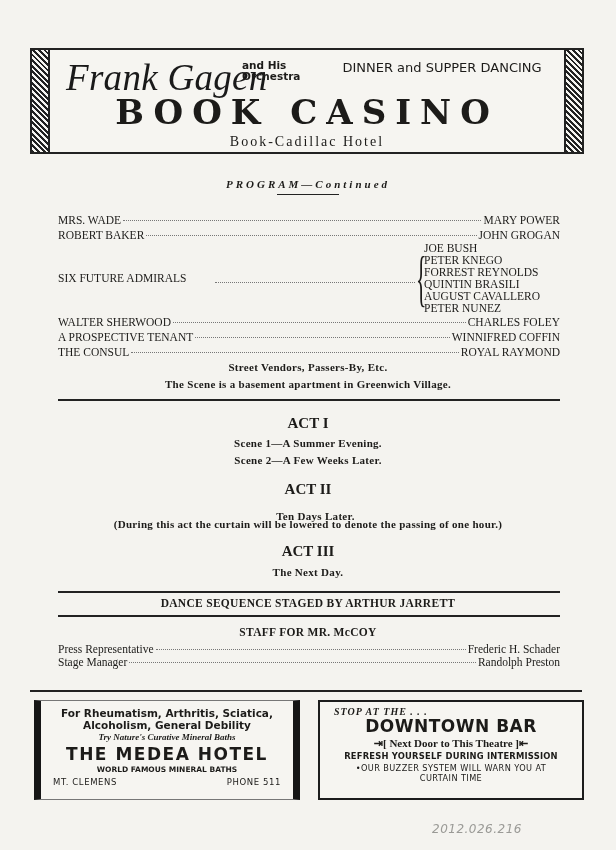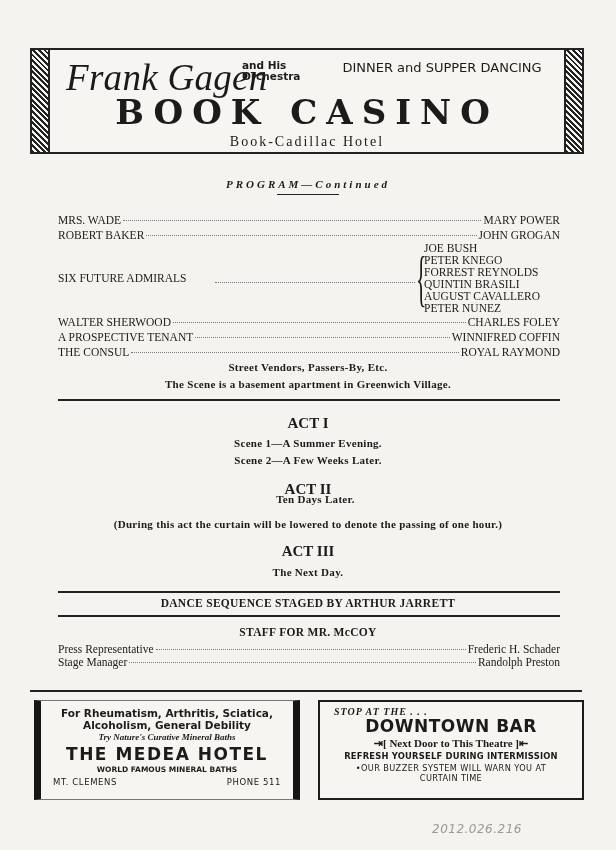--- a/index.html
+++ b/index.html
@@ -187,21 +187,21 @@
 
   <div class="center-line" style="top:361px;">Street Vendors, Passers-By, Etc.</div>
   <div class="center-line" style="top:378px;">The Scene is a basement apartment in Greenwich Village.</div>
   <div class="rule" style="top:399px;"></div>
 
   <div class="act" style="top:415px;">ACT I</div>
   <div class="center-line" style="top:437px;">Scene 1—A Summer Evening.</div>
   <div class="center-line" style="top:454px;">Scene 2—A Few Weeks Later.</div>
 
   <div class="act" style="top:481px;">ACT II</div>
-  <div class="center-line" style="top:493px;padding-left:15px;">Ten Days Later.</div>
+  <div class="center-line" style="top:510px;padding-left:15px;">Ten Days Later.</div>
   <div class="center-line" style="top:518px;">(During this act the curtain will be lowered to denote the passing of one hour.)</div>
 
   <div class="act" style="top:543px;">ACT III</div>
   <div class="center-line" style="top:566px;">The Next Day.</div>
 
   <div class="rule" style="top:591px;"></div>
   <div class="center-line" style="top:597px; font-size:11.5px;font-family:Liberation Serif, serif;">DANCE SEQUENCE STAGED BY ARTHUR JARRETT</div>
   <div class="rule" style="top:615px;"></div>
 
   <div class="center-line" style="top:626px; font-size:11.5px;">STAFF FOR MR. McCOY</div>

